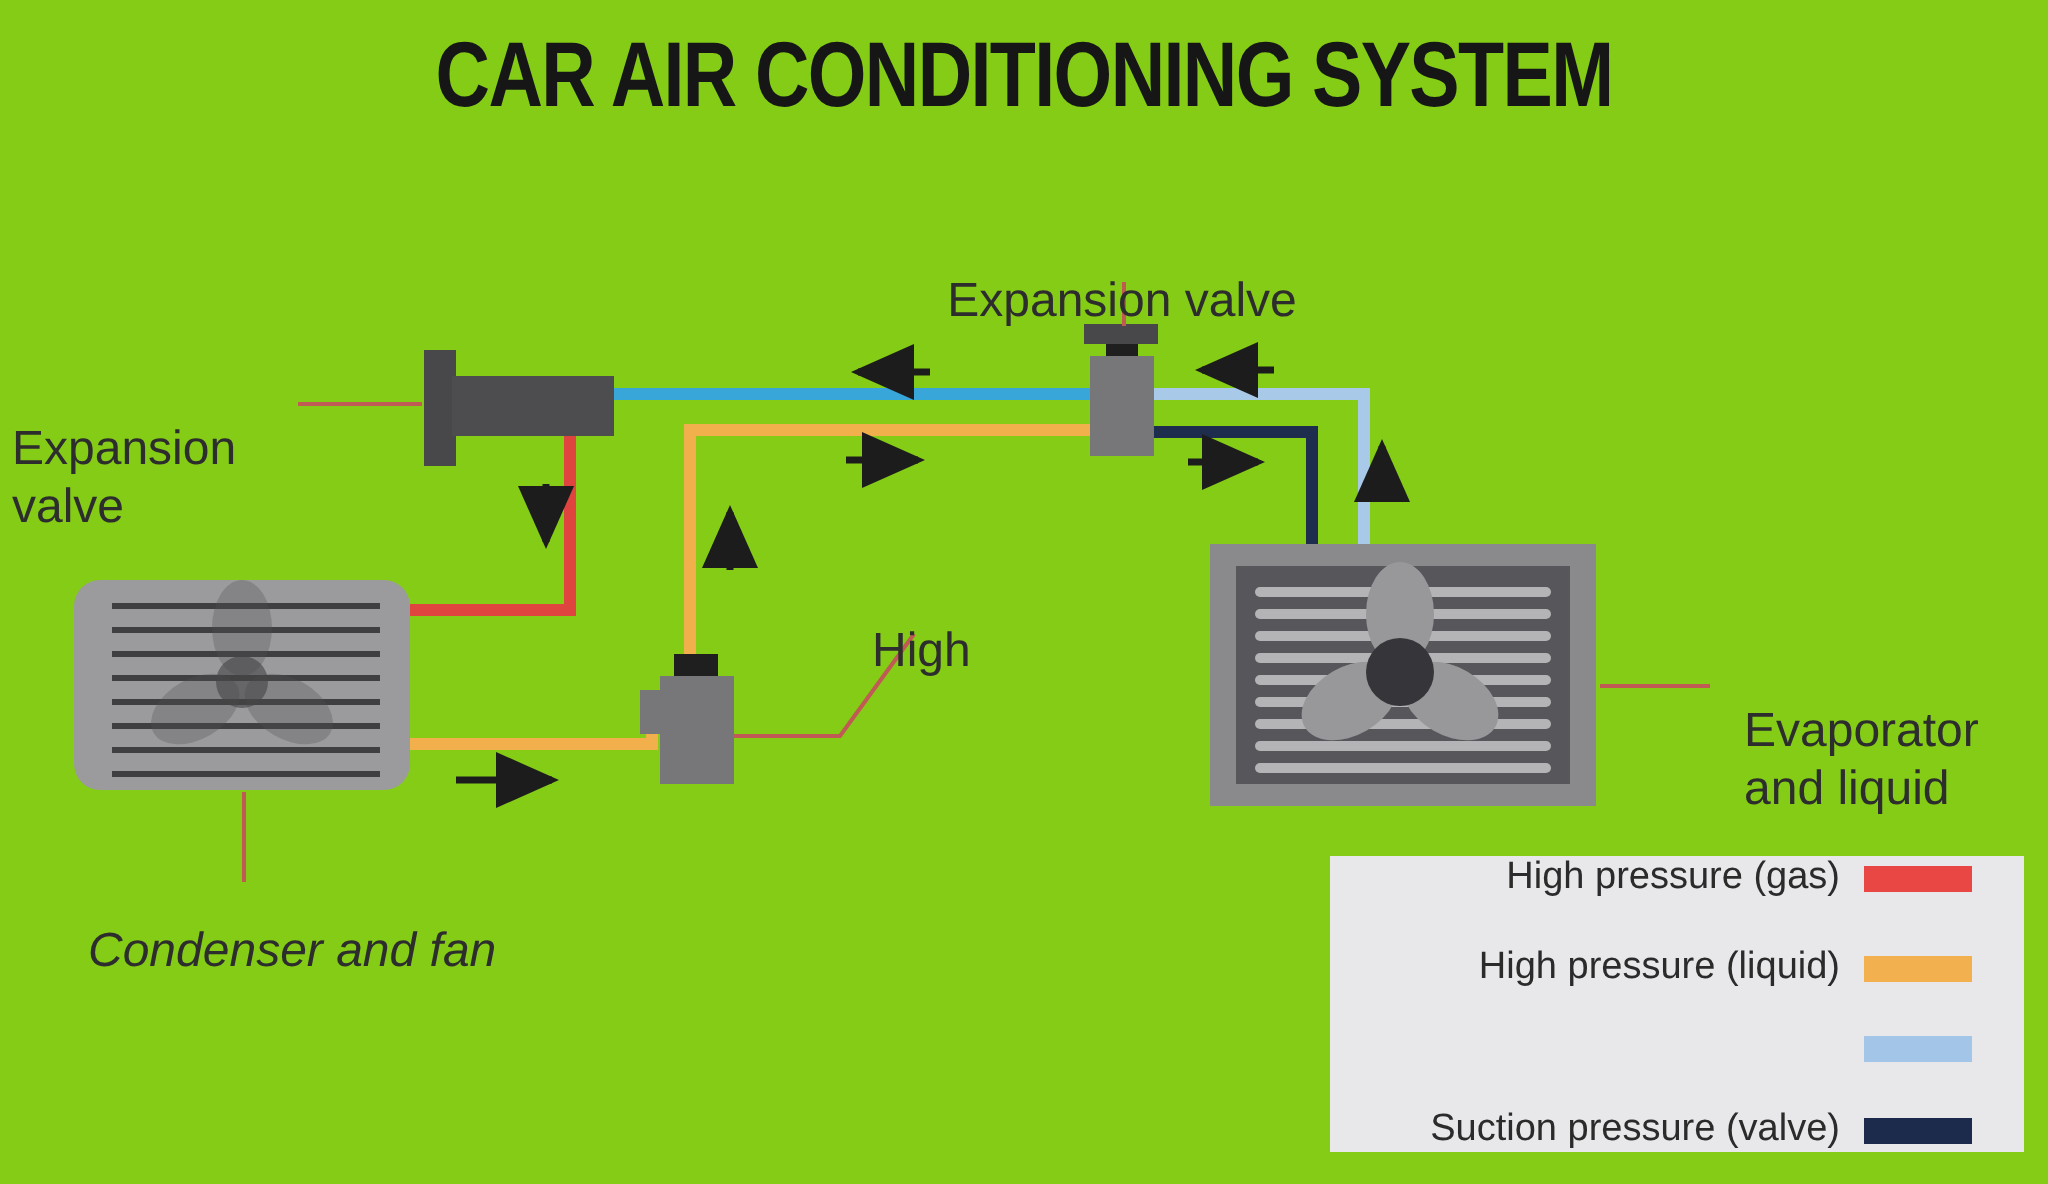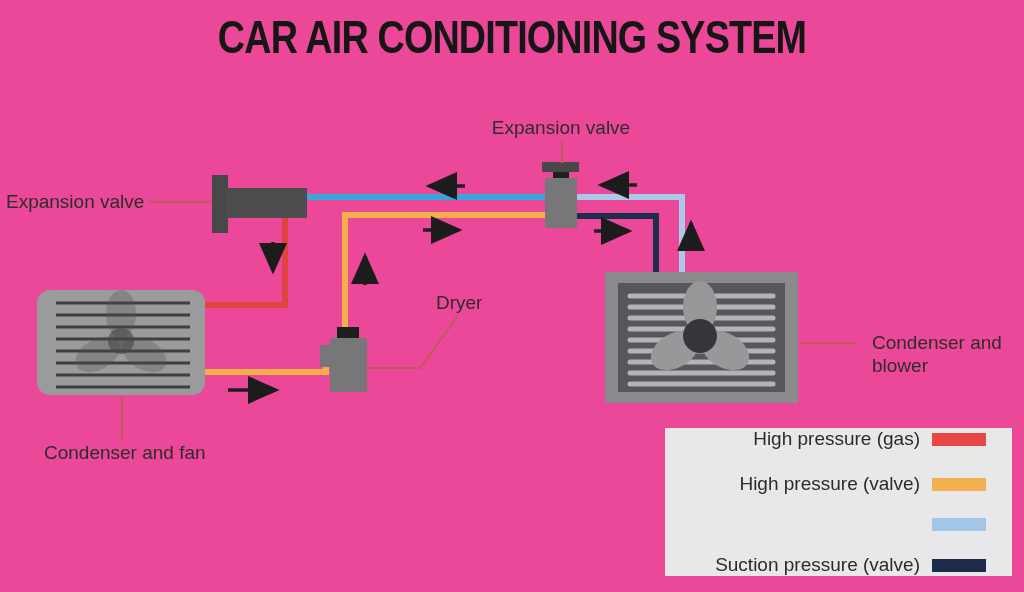--- a/index.html
+++ b/index.html
@@ -1,32 +1,32 @@
 <!DOCTYPE html>
 <html><head>
 <meta charset="utf-8">
 <style>
   html,body{margin:0;padding:0;background:#ffffff;}
   #stage{
-    position:relative;width:1024px;height:592px;background:#ec4899;
+    position:relative;width:1024px;height:592px;background:#84cc16;
     font-family:"Liberation Sans", sans-serif;overflow:hidden;
   }
   #diagram-svg{position:absolute;left:0;top:0;}
   .title{
     position:absolute;top:10px;left:0;right:0;text-align:center;
     font-size:46px;font-weight:700;color:#161616;letter-spacing:-1px;
     transform:scaleX(0.82);transform-origin:50% 50%;white-space:nowrap;
   }
   .lbl{
-    position:absolute;font-size:19px;color:#2d2d2d;line-height:1.22;
+    position:absolute;font-size:24px;color:#2d2d2d;line-height:1.22;margin-top:20px;
   }
   .lbl-expansion-left{left:6px;top:190px;width:150px;}
   .lbl-expansion-top{left:455px;top:116px;width:212px;text-align:center;}
   .lbl-dryer{left:436px;top:291px;}
-  .lbl-condenser{left:44px;top:441px;}
+  .lbl-condenser{left:44px;top:441px;font-style:italic;}
   .lbl-evaporator{left:872px;top:331px;width:148px;}
   .legend{
     position:absolute;left:665px;top:428px;width:347px;height:148px;
     background:#e8e8ea;display:flex;flex-direction:column;justify-content:space-between;
     gap:9px;padding:0;box-sizing:border-box;
   }
   .legend-row{
     display:flex;align-items:center;justify-content:flex-end;
     gap:12px;padding-right:26px;
   }
@@ -133,33 +133,33 @@
       <line x1="149" y1="202" x2="211" y2="202" stroke="#c05a54"></line>
       <line x1="562" y1="141" x2="562" y2="163" stroke="#c05a54"></line>
       <line x1="122" y1="396" x2="122" y2="441" stroke="#c05a54"></line>
       <polyline points="367,368 420,368 457,317" stroke="#c05a54"></polyline>
       <line x1="800" y1="343" x2="855" y2="343" stroke="#c05a54"></line>
     </g>
   </svg>
 
   <div class="lbl lbl-expansion-left">Expansion valve</div>
   <div class="lbl lbl-expansion-top">Expansion valve</div>
-  <div class="lbl lbl-dryer">Dryer</div>
+  <div class="lbl lbl-dryer">High</div>
   <div class="lbl lbl-condenser">Condenser and fan</div>
-  <div class="lbl lbl-evaporator">Condenser and blower</div>
+  <div class="lbl lbl-evaporator">Evaporator and liquid</div>
 
   <div class="legend">
     <div class="legend-row">
       <span class="legend-label">High pressure (gas)</span>
       <svg class="legend-swatch" width="54" height="13">
         <rect x="0" y="0" width="54" height="13" fill="#e84743"></rect>
       </svg>
     </div>
     <div class="legend-row">
-      <span class="legend-label">High pressure (valve)</span>
+      <span class="legend-label">High pressure (liquid)</span>
       <svg class="legend-swatch" width="54" height="13">
         <rect x="0" y="0" width="54" height="13" fill="#f2b14e"></rect>
       </svg>
     </div>
     <div class="legend-row">
       <svg class="legend-swatch" width="54" height="13">
         <rect x="0" y="0" width="54" height="13" fill="#a3c6e8"></rect>
       </svg>
     </div>
     <div class="legend-row">

